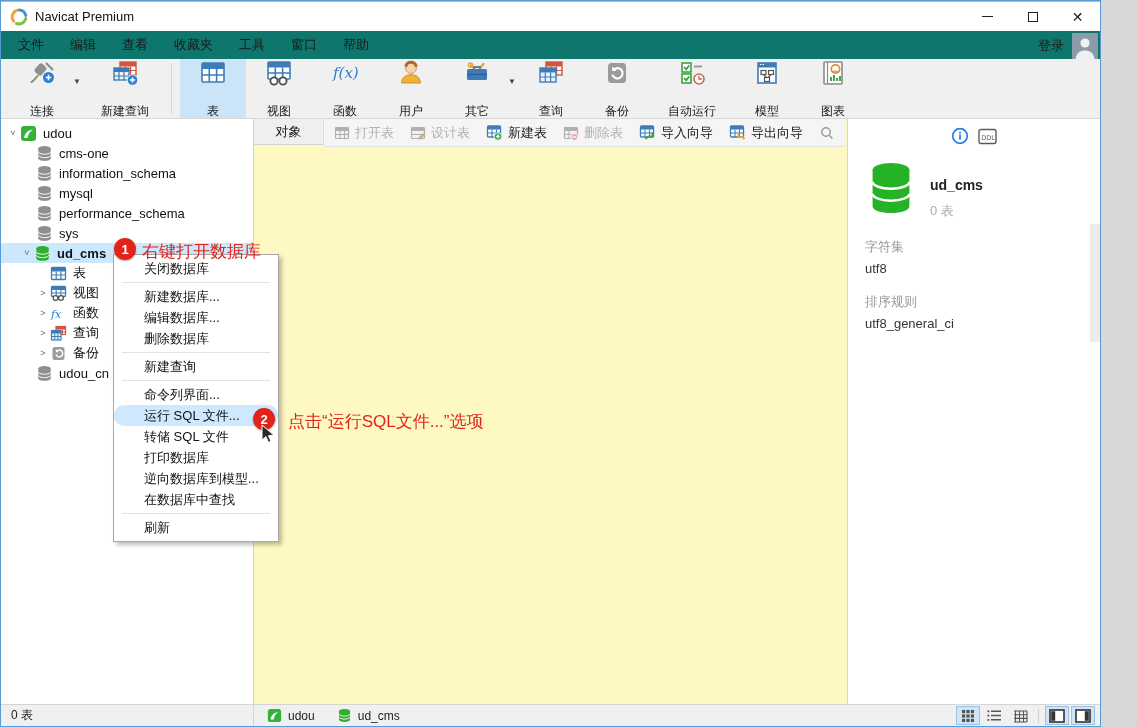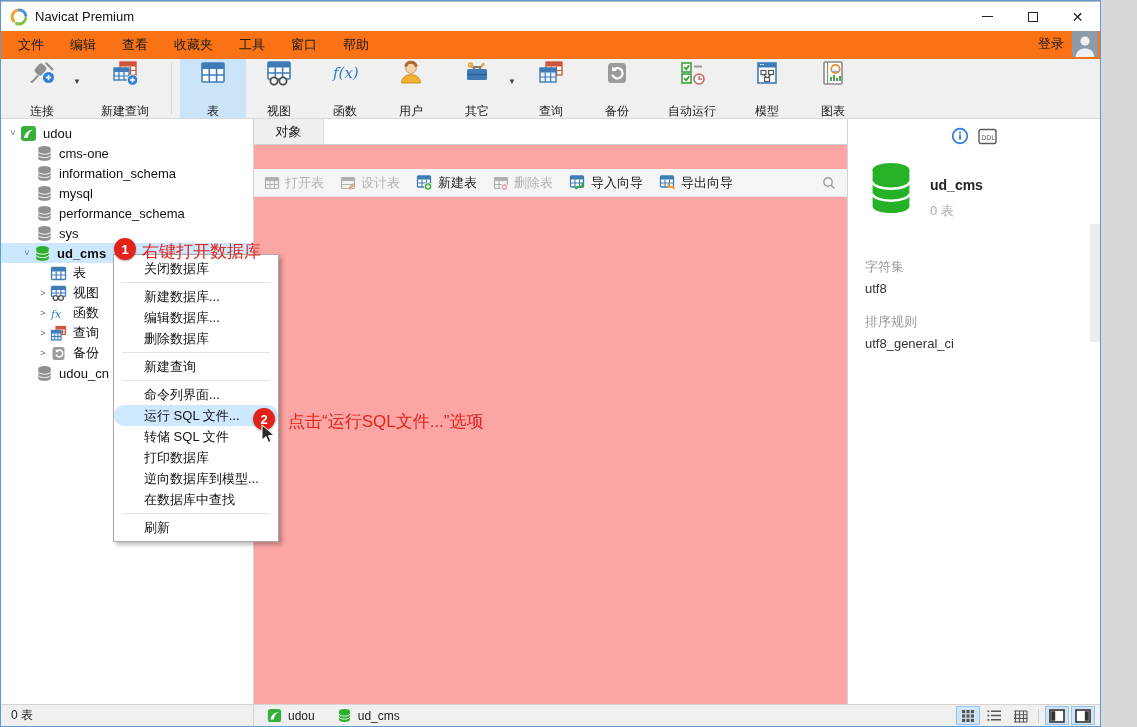--- a/index.html
+++ b/index.html
@@ -12,21 +12,21 @@
   }
   
   .titlebar{height:30px;display:flex;align-items:center;background:#fff;padding-left:9px;border-top:1px solid #b9b9b9;}
   .titlebar .title{margin-left:7px;font-size:13px;color:#111;}
   .win-controls{margin-left:auto;display:flex;height:100%;}
   .win-btn{width:45px;height:100%;display:flex;align-items:center;justify-content:center;cursor:default;}
   .glyph-min{width:11px;height:1px;background:#222;display:block;}
   .glyph-max{width:10px;height:10px;border:1px solid #222;display:block;}
   .glyph-close{font-size:14px;color:#222;line-height:1;}
   
-  .menubar{height:28px;background:#f97316;display:flex;align-items:flex-start;padding-left:4px;}
+  .menubar{height:28px;background:#0f766e;display:flex;align-items:flex-end;padding-left:4px;}
   .menu-item{padding:0 13px;height:100%;display:flex;align-items:center;color:#1a1a1a;}
   .menubar-right{margin-left:auto;display:flex;align-items:center;gap:8px;padding-right:2px;}
   .login-label{color:#1a1a1a;}
   .avatar{width:26px;height:26px;display:block;}
   
   .toolbar{height:60px;background:#f0f0f0;border-bottom:1px solid #d9d9d9;display:flex;align-items:stretch;padding-left:8px;}
   .tbtn{width:66px;display:flex;flex-direction:column;align-items:center;justify-content:space-between;gap:2px;}
   .tbtn.wide{width:84px;}
   .tbtn.active{background:#cce4f7;}
   .tbtn .lbl{font-size:12px;color:#1a1a1a;line-height:14px;}
@@ -38,35 +38,35 @@
   .sidebar{width:253px;border-right:1px solid #d4d4d4;background:#fff;padding-top:4px;flex:none;}
   .trow{height:20px;display:flex;align-items:center;white-space:nowrap;}
   .trow.sel{background:#cce8ff;}
   .arrow{width:14px;text-align:center;color:#6d6d6d;font-size:9px;flex:none;}
   .tico{width:17px;height:17px;flex:none;margin-right:6px;}
   .tlabel{font-size:13px;color:#111;}
   .lvl0{padding-left:5px;}
   .lvl1{padding-left:35px;}
   .lvl2{padding-left:35px;}
   
-  .main{flex:1;display:flex;flex-direction:column;background:#fca5a5;min-width:0;gap:24px;}
+  .main{flex:1;display:flex;flex-direction:row;background:#fef9c3;min-width:0;}
   .tabrow{height:26px;background:#fff;border-bottom:1px solid #d2d2d2;display:flex;flex:none;}
   .tab{width:70px;background:#efefef;display:flex;align-items:center;justify-content:center;font-size:13px;border-right:1px solid #dcdcdc;}
   .obj-toolbar{height:28px;background:#f5f5f5;border-bottom:1px solid #e3e3e3;display:flex;align-items:center;padding:0 10px;gap:16px;flex:none;}
   .obtn{display:flex;align-items:center;gap:5px;font-size:13px;color:#1a1a1a;}
   .obtn.disabled{color:#b2b2b2;}
   .obj-search{margin-left:auto;display:flex;align-items:center;}
   .main-empty{flex:1;}
   
   .rpanel{width:253px;border-left:1px solid #d4d4d4;background:#fff;flex:none;position:relative;}
   .rp-icons{display:flex;justify-content:center;gap:9px;margin-top:8px;align-items:center;}
   .rp-head{display:flex;gap:16px;padding-left:20px;margin-top:16px;align-items:flex-start;}
   .rp-name{font-weight:bold;font-size:14px;color:#222;margin-top:16px;}
   .rp-count{color:#ababab;font-size:13px;margin-top:9px;}
-  .rp-props{padding-left:17px;margin-top:36px;}
+  .rp-props{padding-left:17px;margin-top:16px;}
   .rp-label{color:#9a9a9a;line-height:22px;}
   .rp-value{color:#333;line-height:22px;margin-bottom:11px;}
   .rp-scroll{position:absolute;right:0;top:105px;width:10px;height:118px;background:#ececec;}
   
   .statusbar{height:22px;background:#f0f0f0;border-top:1px solid #d4d4d4;display:flex;align-items:center;font-size:12px;color:#222;}
   .sb-left{width:253px;padding-left:10px;border-right:1px solid #d4d4d4;height:100%;display:flex;align-items:center;flex:none;}
   .sb-group{display:flex;align-items:center;gap:6px;margin-left:13px;}
   .sb-group + .sb-group{margin-left:22px;}
   .sb-ico{width:15px;height:15px;}
   .sb-right{margin-left:auto;display:flex;align-items:center;gap:2px;padding-right:5px;}

